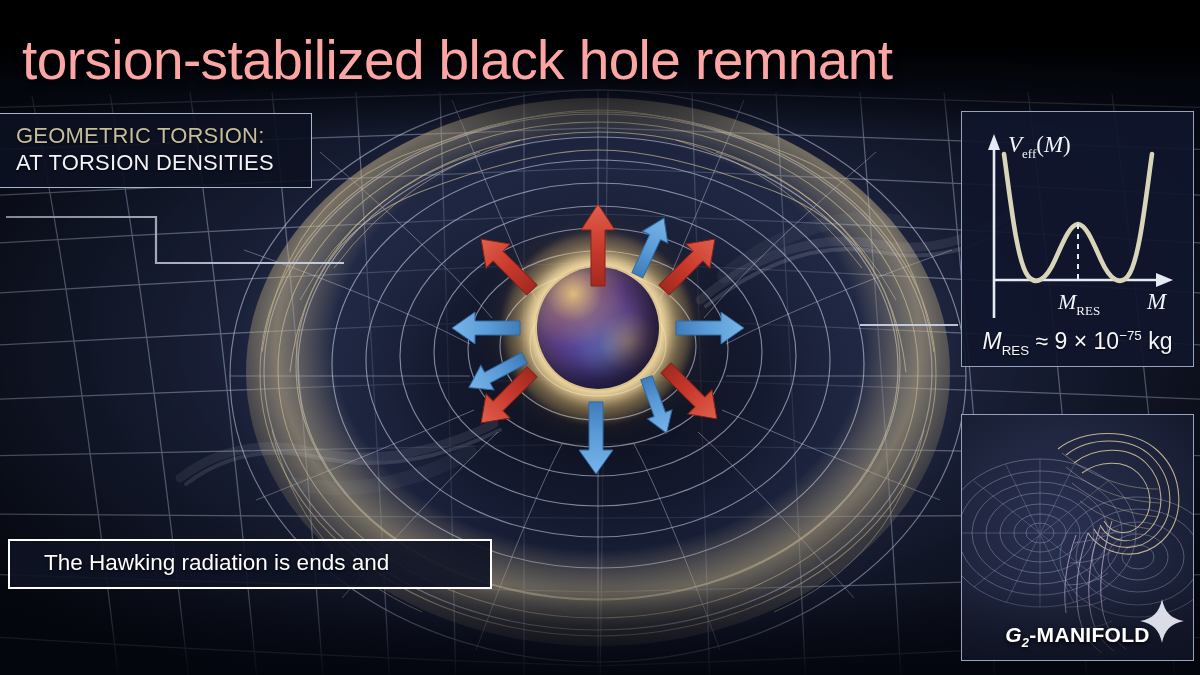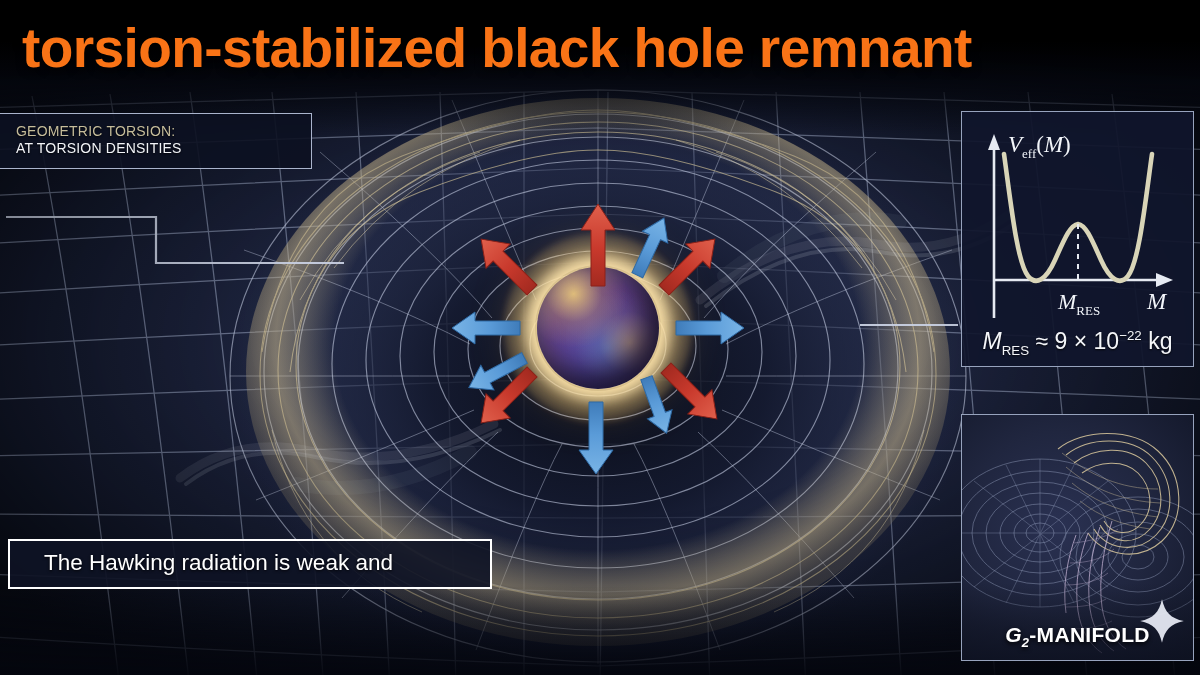--- a/index.html
+++ b/index.html
@@ -72,21 +72,21 @@
   
   .panel-left{
     position:absolute;left:-6px;top:113px;width:318px;
     background:rgba(12,17,33,.90);
     border:1.6px solid #aab4cc;
     border-left:none;
     padding:9px 14px 11px 22px;
     box-sizing:border-box;
   }
   .panel-left .ln{
-    font-size:14px;letter-spacing:.2px;line-height:1.21;
+    font-size:22px;letter-spacing:.2px;line-height:1.21;
     color:#f2f4f8;white-space:nowrap;
     text-shadow:0 1px 2px rgba(0,0,0,.8);
   }
   .panel-left .ln.accent{color:#c6bd9b;}
 
   .caption{
     position:absolute;left:8px;top:539px;width:484px;
     background:rgba(14,19,37,.90);
     border:2.4px solid #ffffff;
     padding:8px 14px 10px 34px;
@@ -129,22 +129,22 @@
   .g2-caption .l1{font-style:italic;font-weight:bold;}
   .g2-caption .l1 sub{font-size:.62em;font-style:italic;}
   .g2-caption .l1 .rest{font-style:normal;font-weight:bold;}
   .g2-caption .l2{font-weight:bold;}
   .sparkle{
     position:absolute;right:8px;bottom:16px;width:46px;height:46px;
   }
 
   
   .title{
-    position:absolute;left:22px;top:16px;
-    font-size:55px;font-weight:bold;color:#f97316;
+    position:absolute;left:22px;top:28px;
+    font-size:55px;font-weight:normal;color:#fca5a5;
     letter-spacing:-.6px;white-space:nowrap;
     text-shadow:0 2px 10px rgba(0,0,0,.9);
   }
 </style>
 </head>
 <body>
 
 <div id="stage">
 
   <div class="bg-base"></div>
@@ -347,21 +347,21 @@
   <div class="bg-botfade"></div>
 
   <div class="title">torsion-stabilized black hole remnant</div>
 
   <div class="panel-left">
     <div class="ln accent">GEOMETRIC TORSION:</div>
     <div class="ln">AT TORSION DENSITIES</div>
   </div>
 
   <div class="caption">
-    <div class="ln">The Hawking radiation is weak and</div>
+    <div class="ln">The Hawking radiation is ends and</div>
   </div>
 
   <div class="panel-chart">
     <svg width="231" height="238" viewBox="0 0 231 238">
 
       <g stroke="#e6eaf2" stroke-width="2.6" fill="none">
         <path d="M32 206 L32 32"></path>
         <path d="M32 168 L200 168"></path>
       </g>
       <path d="M32 22 L26 38 L38 38 Z" fill="#e6eaf2"></path>
@@ -379,21 +379,21 @@
 
       <text x="46" y="40" fill="#f2f5fa" font-family="'Liberation Serif',serif" font-style="italic" font-size="23">
         V<tspan font-size="13" dy="6" font-style="normal">eff</tspan><tspan dy="-6" font-style="normal">(</tspan><tspan font-style="italic">M</tspan><tspan font-style="normal">)</tspan>
       </text>
       <text x="96" y="197" fill="#f2f5fa" font-family="'Liberation Serif',serif" font-size="22">
         <tspan font-style="italic">M</tspan><tspan font-size="13" dy="6">RES</tspan>
       </text>
       <text x="185" y="197" fill="#f2f5fa" font-family="'Liberation Serif',serif" font-style="italic" font-size="23">M</text>
     </svg>
     <div class="chart-formula">
-      <i>M</i><sub>RES</sub> ≈ 9 × 10<sup>−22</sup> kg
+      <i>M</i><sub>RES</sub> ≈ 9 × 10<sup>−75</sup> kg
     </div>
   </div>
 
   <div class="panel-g2">
     <svg width="231" height="245" viewBox="0 0 231 245" style="position:absolute;inset:0;">
 
       <g fill="none" stroke="#9aa6c4" opacity=".55" stroke-width=".8">
         <ellipse cx="78" cy="118" rx="96" ry="74"></ellipse>
         <ellipse cx="78" cy="118" rx="82" ry="62"></ellipse>
         <ellipse cx="78" cy="118" rx="68" ry="51"></ellipse>

